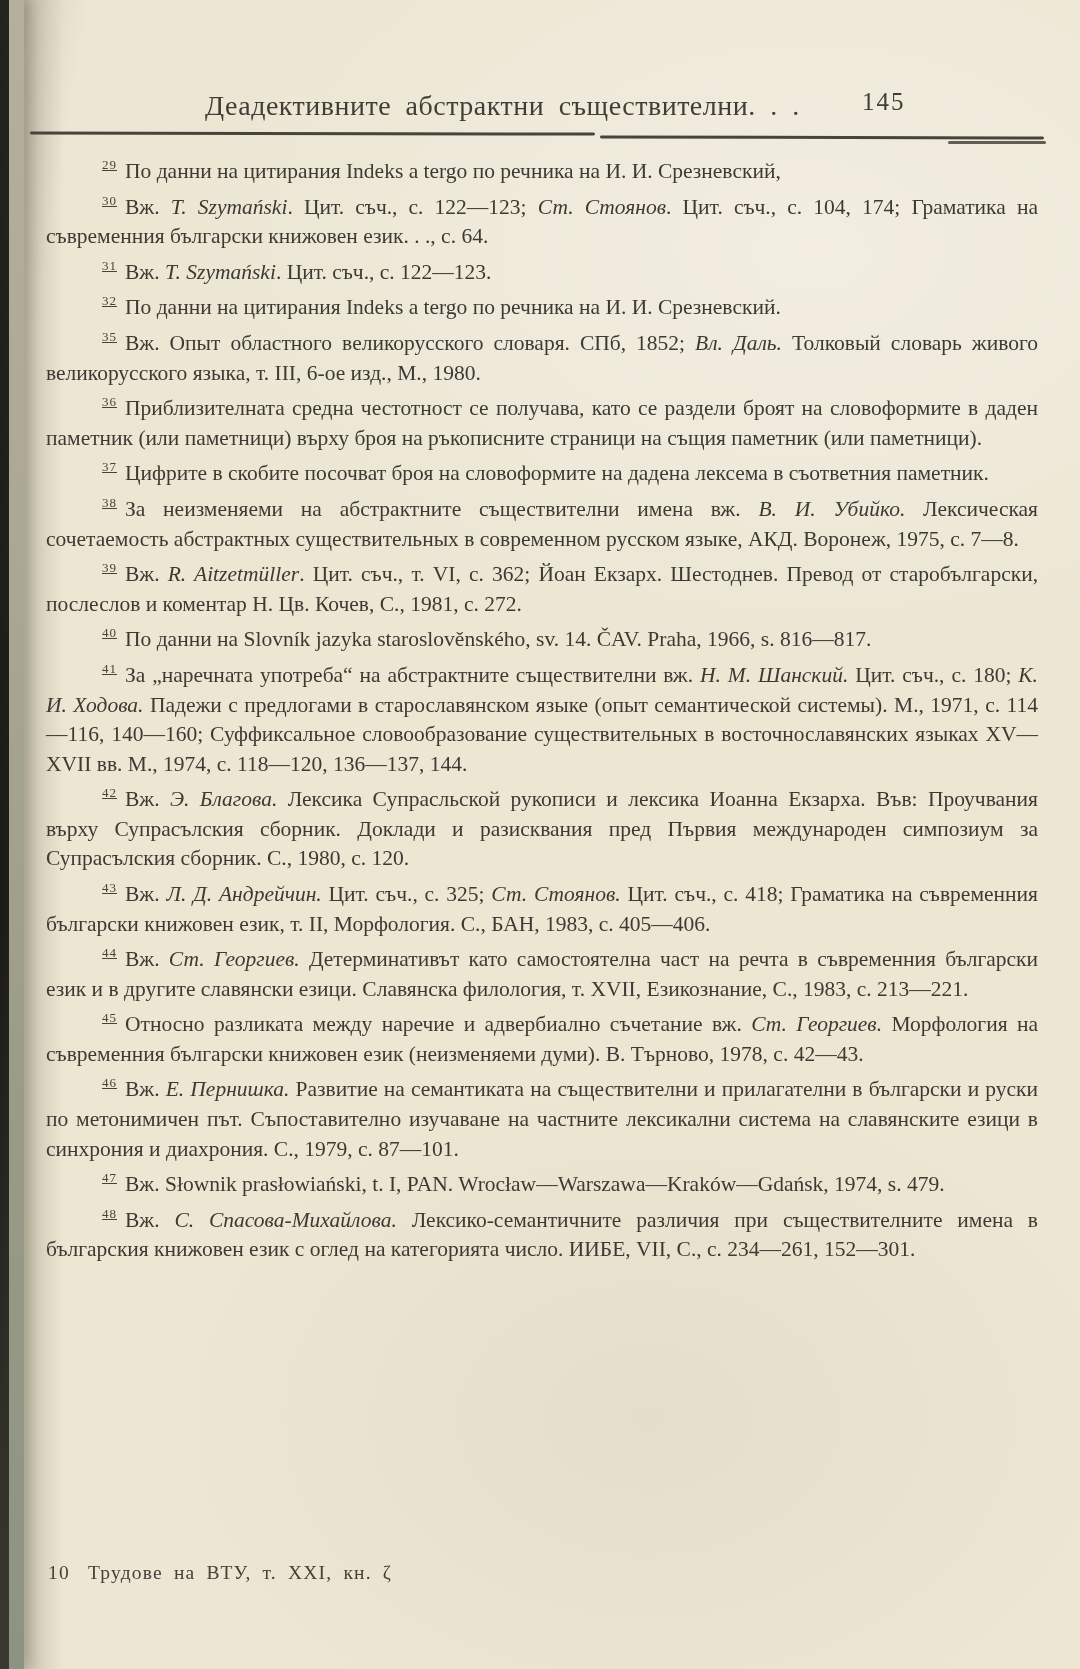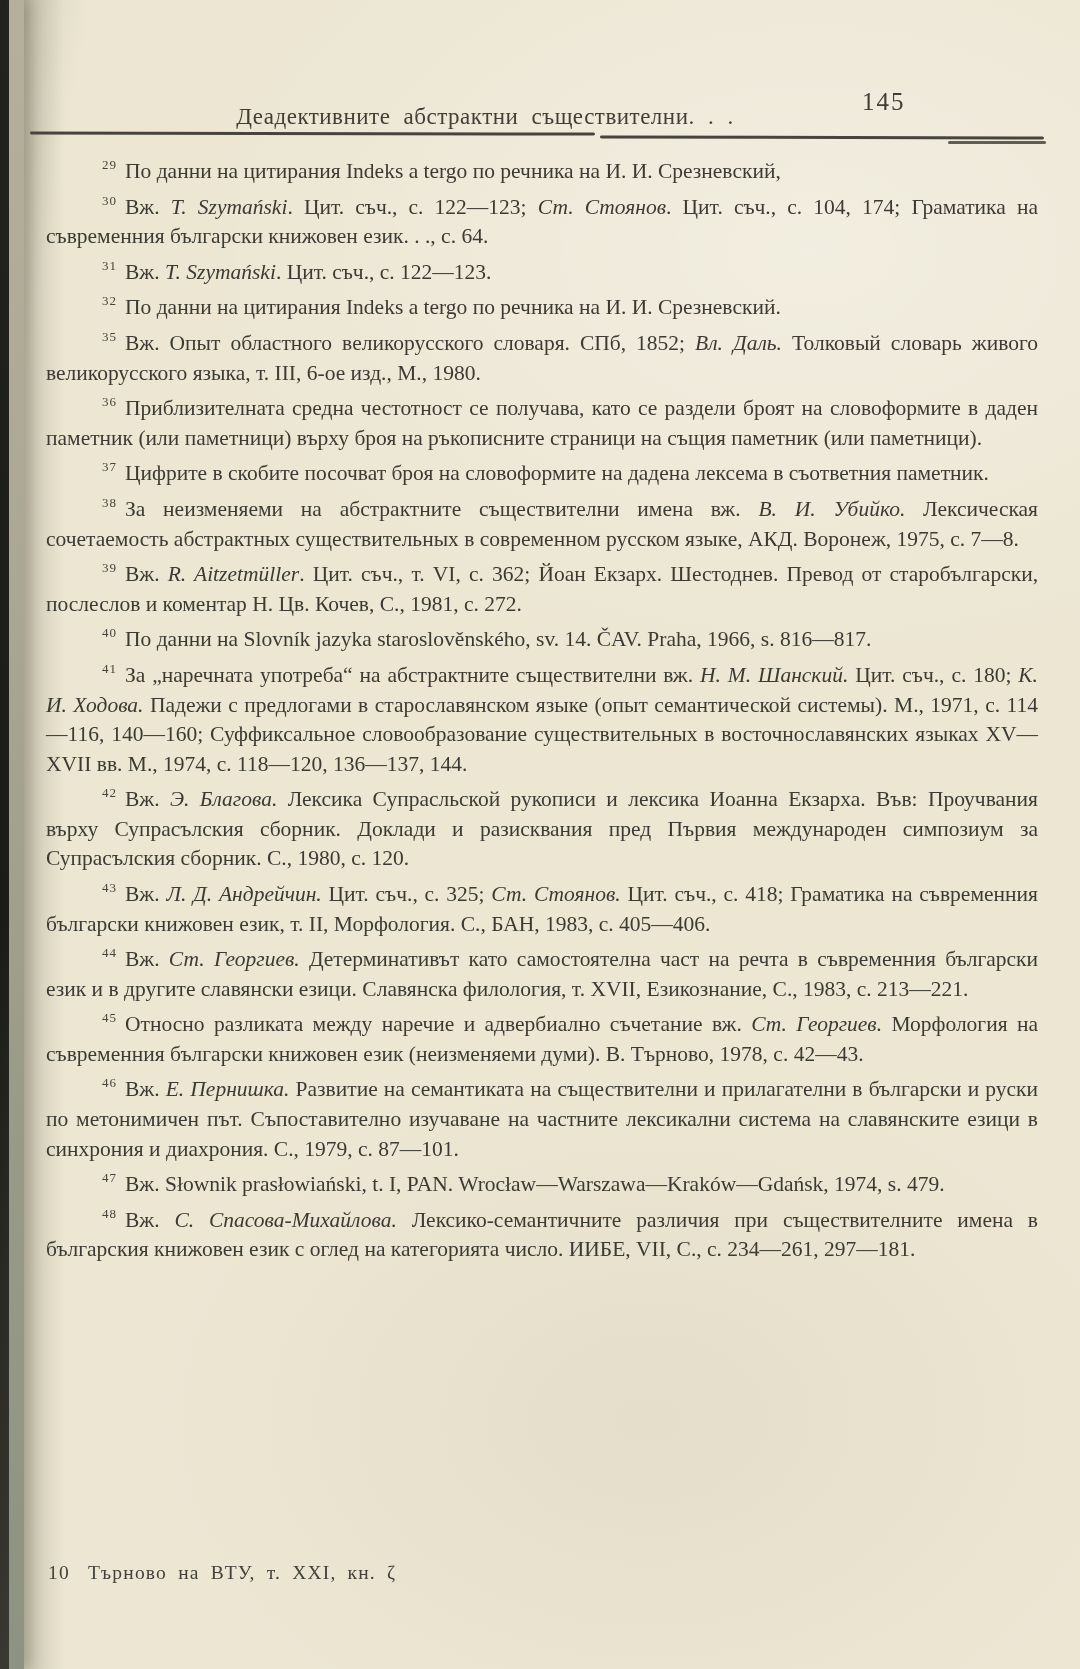--- a/index.html
+++ b/index.html
@@ -16,41 +16,41 @@
   
   .edge-black{position:absolute;left:0;top:0;width:9px;height:100%;
     background:linear-gradient(to bottom,#23231f 0%,#1c1c18 55%,#3a3a32 100%);}
   .edge-band{position:absolute;left:9px;top:0;width:15px;height:100%;
     background:linear-gradient(to bottom, #b5b09b 0%, #aaa793 35%, #989a86 70%, #8d9382 100%);
     box-shadow:6px 0 14px rgba(80,78,60,0.35);}
   .edge-fade{position:absolute;left:24px;top:0;width:40px;height:100%;
     background:linear-gradient(to right, rgba(110,106,84,0.28), rgba(0,0,0,0));}
 
   .header-title{
-    position:absolute;left:205px;top:104px;width:560px;
-    font-size:23px;letter-spacing:0.5px;word-spacing:7px;color:#403e36;
+    position:absolute;left:205px;top:90px;width:560px;
+    font-size:28px;letter-spacing:0.5px;word-spacing:7px;color:#403e36;
     text-align:center;white-space:nowrap;
   }
   .page-number{
     position:absolute;left:862px;top:88px;font-size:25px;letter-spacing:2px;color:#403e36;
   }
   .rule{position:absolute;height:3px;background:#46443c;border-radius:2px;}
   .rule-a{left:30px;top:132px;width:565px;transform:rotate(0.12deg);}
   .rule-b{left:600px;top:136px;width:444px;transform:rotate(0.15deg);}
   .rule-c{left:948px;top:141px;width:98px;height:3px;opacity:0.85;}
 
   .content{
     position:absolute;left:46px;top:151px;width:992px;
     font-size:21.5px;line-height:29.5px;text-align:justify;
     color:#3c3a33;
   }
   .footnote{margin:0;text-indent:56px;}
   .fn-num{
     font-size:13px;letter-spacing:1px;margin-right:8px;
-    position:relative;top:-1px;color:#45433b;
+    position:relative;top:-1px;color:#45433b;text-decoration:underline;
   }
   .it{font-style:italic;}
 
   .footer{
     position:absolute;left:48px;top:1562px;
     font-size:19.5px;color:#43413a;letter-spacing:1.2px;word-spacing:5px;
     white-space:nowrap;
   }
   .footer .mark{margin-right:18px;}
 </style>
@@ -79,18 +79,18 @@
     <p class="footnote"><sup class="fn-num">38</sup><span>За неизменяеми на абстрактните съществителни имена вж. </span><span class="it">В. И. Убийко.</span><span> Лексическая сочетаемость абстрактных существительных в современном русском языке, АКД. Воронеж, 1975, с. 7—8.</span></p>
     <p class="footnote"><sup class="fn-num">39</sup><span>Вж. </span><span class="it">R. Aitzetmüller</span><span>. Цит. съч., т. VI, с. 362; Йоан Екзарх. Шестоднев. Превод от старобългарски, послеслов и коментар Н. Цв. Кочев, С., 1981, с. 272.</span></p>
     <p class="footnote"><sup class="fn-num">40</sup><span>По данни на Slovník jazyka staroslověnského, sv. 14. ČAV. Praha, 1966, s. 816—817.</span></p>
     <p class="footnote"><sup class="fn-num">41</sup><span>За „наречната употреба“ на абстрактните съществителни вж. </span><span class="it">Н. М. Шанский.</span><span> Цит. съч., с. 180; </span><span class="it">К. И. Ходова.</span><span> Падежи с предлогами в старославянском языке (опыт семантической системы). М., 1971, с. 114—116, 140—160; Суффиксальное словообразование существительных в восточнославянских языках XV—XVII вв. М., 1974, с. 118—120, 136—137, 144.</span></p>
     <p class="footnote"><sup class="fn-num">42</sup><span>Вж. </span><span class="it">Э. Благова.</span><span> Лексика Супрасльской рукописи и лексика Иоанна Екзарха. Във: Проучвания върху Супрасълския сборник. Доклади и разисквания пред Първия международен симпозиум за Супрасълския сборник. С., 1980, с. 120.</span></p>
     <p class="footnote"><sup class="fn-num">43</sup><span>Вж. </span><span class="it">Л. Д. Андрейчин.</span><span> Цит. съч., с. 325; </span><span class="it">Ст. Стоянов.</span><span> Цит. съч., с. 418; Граматика на съвременния български книжовен език, т. II, Морфология. С., БАН, 1983, с. 405—406.</span></p>
     <p class="footnote"><sup class="fn-num">44</sup><span>Вж. </span><span class="it">Ст. Георгиев.</span><span> Детерминативът като самостоятелна част на речта в съвременния български език и в другите славянски езици. Славянска филология, т. XVII, Езикознание, С., 1983, с. 213—221.</span></p>
     <p class="footnote"><sup class="fn-num">45</sup><span>Относно разликата между наречие и адвербиално съчетание вж. </span><span class="it">Ст. Георгиев.</span><span> Морфология на съвременния български книжовен език (неизменяеми думи). В. Търново, 1978, с. 42—43.</span></p>
     <p class="footnote"><sup class="fn-num">46</sup><span>Вж. </span><span class="it">Е. Пернишка.</span><span> Развитие на семантиката на съществителни и прилагателни в български и руски по метонимичен път. Съпоставително изучаване на частните лексикални система на славянските езици в синхрония и диахрония. С., 1979, с. 87—101.</span></p>
     <p class="footnote"><sup class="fn-num">47</sup><span>Вж. Słownik prasłowiański, t. I, PAN. Wrocław—Warszawa—Kraków—Gdańsk, 1974, s. 479.</span></p>
-    <p class="footnote"><sup class="fn-num">48</sup><span>Вж. </span><span class="it">С. Спасова-Михайлова.</span><span> Лексико-семантичните различия при съществителните имена в българския книжовен език с оглед на категорията число. ИИБЕ, VII, С., с. 234—261, 297—181.</span></p>
+    <p class="footnote"><sup class="fn-num">48</sup><span>Вж. </span><span class="it">С. Спасова-Михайлова.</span><span> Лексико-семантичните различия при съществителните имена в българския книжовен език с оглед на категорията число. ИИБЕ, VII, С., с. 234—261, 152—301.</span></p>
   </div>
 
 <div class="footer">
-  <span class="mark">10</span><span>Търново на ВТУ, т. XXI, кн. ζ</span>
+  <span class="mark">10</span><span>Трудове на ВТУ, т. XXI, кн. ζ</span>
 </div>
 
 </body></html>

